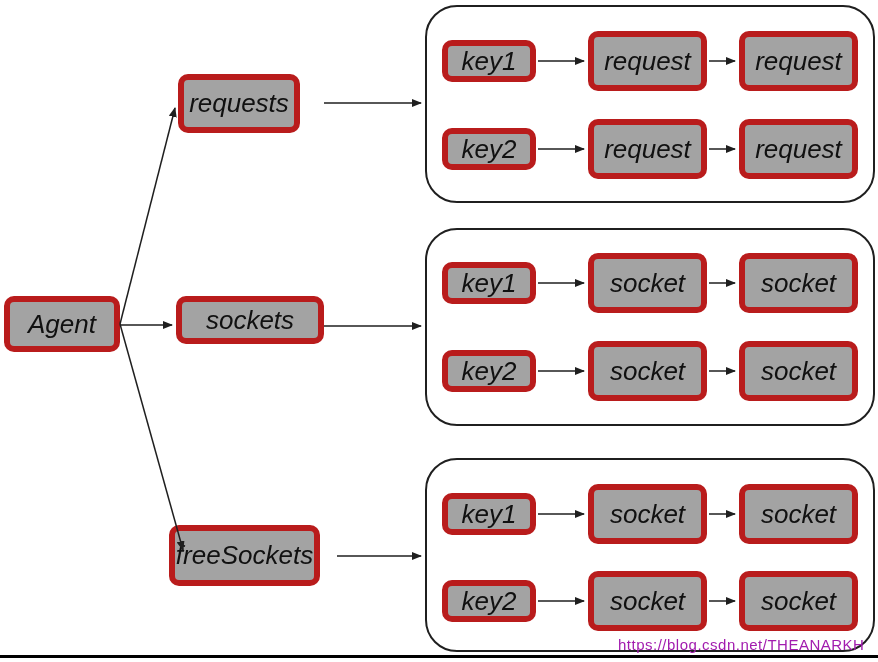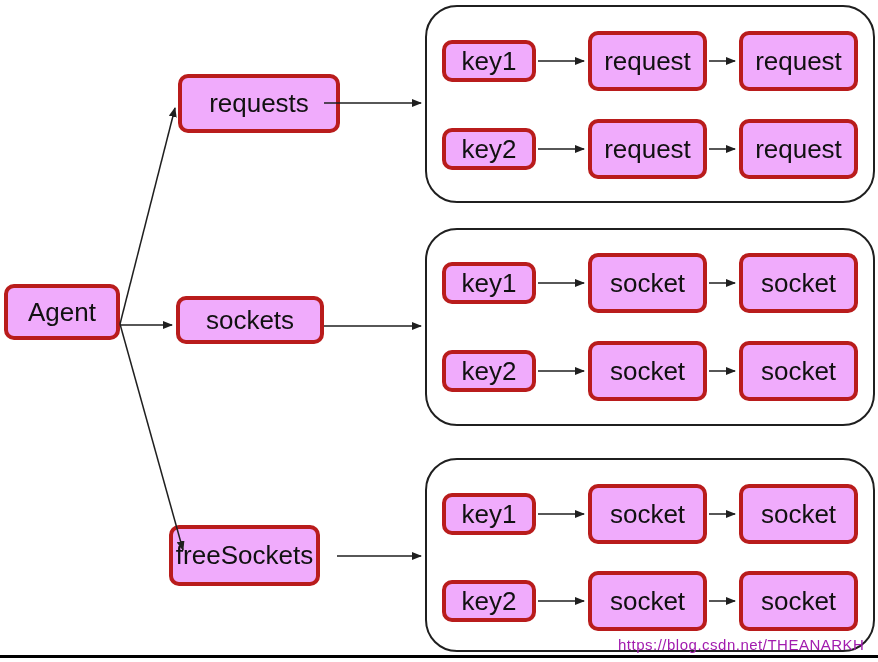--- a/index.html
+++ b/index.html
@@ -8,29 +8,30 @@
     width: 878px;
     height: 662px;
     background: #ffffff;
     overflow: hidden;
     font-family: "Liberation Sans", "DejaVu Sans", sans-serif;
     color: #111;
   }
   .node {
     position: absolute;
     box-sizing: border-box;
-    border: 4px solid #b91c1c;
+    border: 6px solid #b91c1c;
     border-radius: 10px;
-    background: #f0abfc;
+    background: #a3a3a3;
     display: flex;
     align-items: center;
     justify-content: center;
     font-size: 26px;
     color: #111;
     z-index: 3;
+    font-style: italic;
   }
   .group {
     position: absolute;
     box-sizing: border-box;
     border: 2px solid #1f1f1f;
     border-radius: 32px;
     background: #ffffff;
     z-index: 1;
   }
   .key { font-size: 26px; }
@@ -65,22 +66,22 @@
 <body>
 
 <div class="canvas">
 
   <div class="group" style="left:425px; top:5px;   width:450px; height:198px;"></div>
   <div class="group" style="left:425px; top:228px; width:450px; height:198px;"></div>
   <div class="group" style="left:425px; top:458px; width:450px; height:194px;"></div>
 
   <div class="watermark">https://blog.csdn.net/THEANARKH</div>
 
-  <div class="node" style="left:4px;   top:284px; width:116px; height:56px;">Agent</div>
-  <div class="node" style="left:178px; top:74px;  width:162px; height:59px;">requests</div>
+  <div class="node" style="left:4px;   top:296px; width:116px; height:56px;">Agent</div>
+  <div class="node" style="left:178px; top:74px;  width:122px; height:59px;">requests</div>
   <div class="node" style="left:176px; top:296px; width:148px; height:48px;">sockets</div>
   <div class="node" style="left:169px; top:525px; width:151px; height:61px;">freeSockets</div>
 
   <div class="node key" style="left:442px; top:40px;  width:94px;  height:42px;">key1</div>
   <div class="node" style="left:588px; top:31px;  width:119px; height:60px;">request</div>
   <div class="node" style="left:739px; top:31px;  width:119px; height:60px;">request</div>
   <div class="node key" style="left:442px; top:128px; width:94px;  height:42px;">key2</div>
   <div class="node" style="left:588px; top:119px; width:119px; height:60px;">request</div>
   <div class="node" style="left:739px; top:119px; width:119px; height:60px;">request</div>
 

